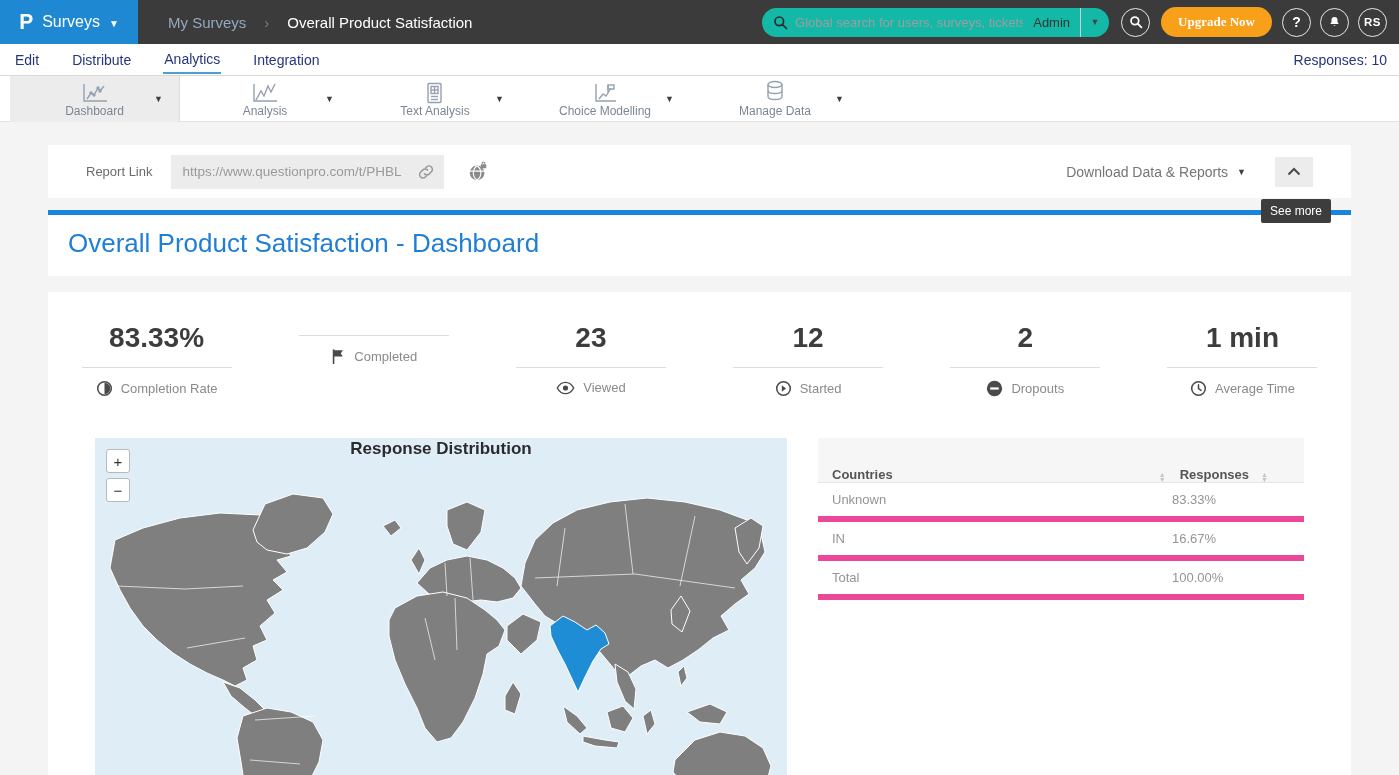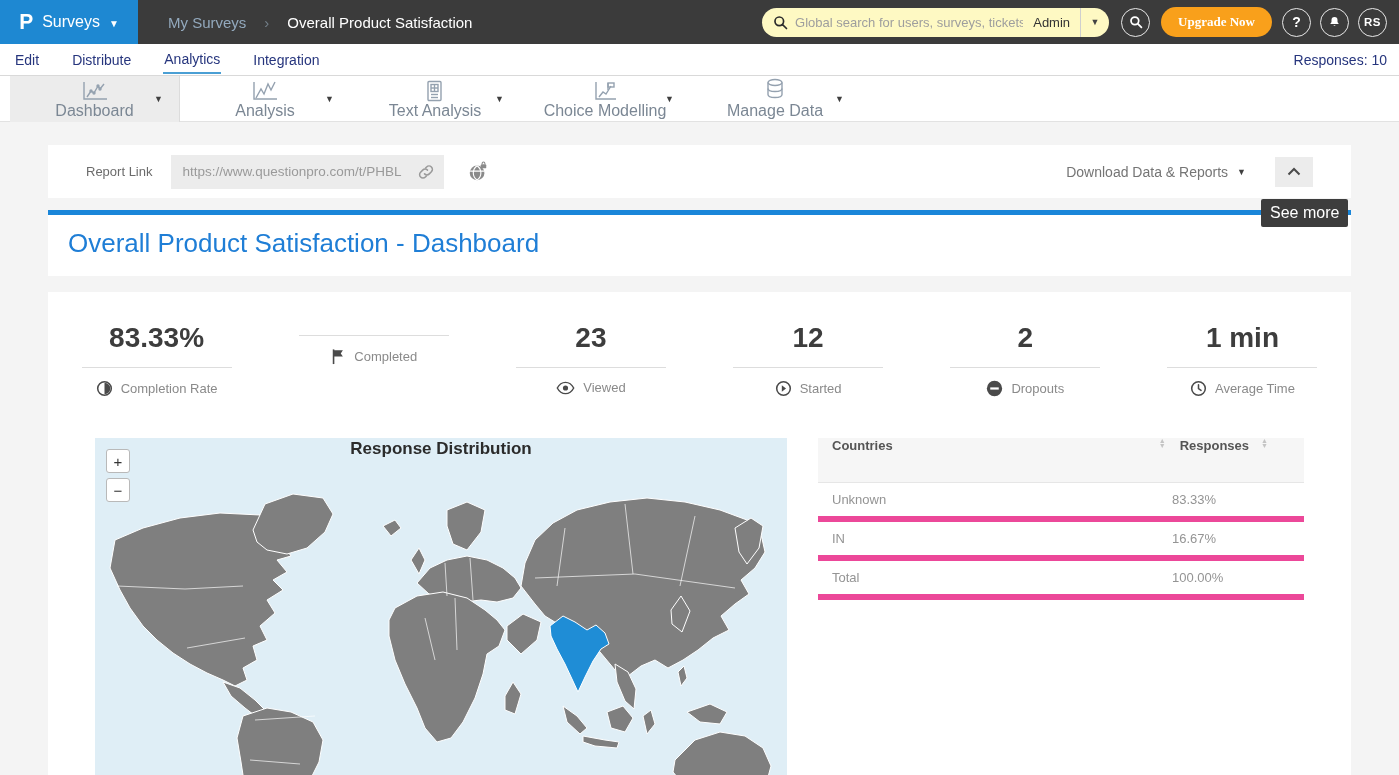--- a/index.html
+++ b/index.html
@@ -17,21 +17,21 @@
   .topbar{height:44px; background:var(--topbar); display:flex; align-items:center;}
   .logo-box{width:138px; height:44px; background:var(--brand-blue); display:flex; align-items:center; justify-content:center; gap:9px; flex:0 0 auto;}
   .logo-glyph{color:#fff; font-size:21px; font-weight:bold; transform:scaleY(1.05);}
   .logo-product{color:#fff; font-size:16px;}
   .logo-caret{color:#fff; font-size:10px; margin-top:2px;}
   .breadcrumb{display:flex; align-items:center; gap:18px; margin-left:30px;}
   .crumb-parent{color:#93a9bd; font-size:15px; cursor:pointer;}
   .crumb-sep{color:#74808a; font-size:15px;}
   .crumb-current{color:#fff; font-size:15px;}
   .topbar-spacer{flex:1;}
-  .search-pill{width:347px; height:29px; background:#fef9c3; border-radius:15px; display:flex; align-items:center; padding:0 0 0 11px; margin-right:12px;}
+  .search-pill{width:347px; height:29px; background:#14b8a6; border-radius:15px; display:flex; align-items:center; padding:0 0 0 11px; margin-right:12px;}
   .search-pill .mag{flex:0 0 auto; margin-right:7px;}
   .search-ph{flex:1; border:none; outline:none; font-size:13px; color:#333; background:transparent; font-family:inherit;}
   .search-ph::placeholder{color:#9e9e9e;}
   .search-scope{color:#333; font-size:13px; padding:0 10px;}
   .pill-divider{width:1px; height:29px; background:#cfcfcf;}
   .pill-caret{width:28px; text-align:center; color:#444; font-size:9px;}
   .circle-btn{width:29px; height:29px; border-radius:50%; border:1.5px solid #e8e8e8; display:flex; align-items:center; justify-content:center; color:#fff; margin-right:9px; flex:0 0 auto; font-weight:bold;}
   .upgrade-btn{background:var(--upgrade-orange); color:#fff; font-weight:bold; font-size:13px; border:none; border-radius:15px; padding:7px 17px; margin:0 10px 0 2px; font-family:Liberation Serif, serif; cursor:pointer;}
   .help-circle{font-size:14px;}
   .avatar{font-size:11.5px; letter-spacing:.5px; margin-right:12px;}
@@ -39,35 +39,35 @@
   .navrow{height:32px; background:#fff; border-bottom:1px solid #d9d9d9; display:flex; align-items:center; padding:0 12px 0 14px;}
   .navrow a{color:var(--nav-text); text-decoration:none; font-size:14px; margin-right:31px; padding:6px 1px 5px;}
   .navrow a.active{border-bottom:2px solid var(--nav-underline);}
   .nav-spacer{flex:1;}
   .responses{color:var(--nav-text); font-size:14px;}
   
   .toolbar{height:46px; background:#fff; border-bottom:1px solid #e2e2e2; display:flex; padding-left:10px;}
   .tool-tab{width:170px; height:46px; position:relative; display:flex; flex-direction:column; align-items:center; justify-content:center; cursor:pointer;}
   .tool-tab.active{background:#ececec; border-right:1px solid #dcdcdc;}
   .tool-tab .ticon{height:24px; display:flex; align-items:flex-end;}
-  .tool-tab .tlabel{font-size:16px; color:#7b8794; margin-top:0;}
+  .tool-tab .tlabel{font-size:12px; color:#7b8794; margin-top:0;}
   .tab-caret{position:absolute; right:16px; top:50%; transform:translateY(-50%); font-size:9px; color:#3f3f3f;}
   .ticon svg{stroke:#94a1af; fill:none; stroke-width:1.4;}
   
   .report-card{margin:23px 48px 0; background:#fff; height:53px; display:flex; align-items:center; padding:0 38px;}
   .report-label{color:#6b6b6b; font-size:13px; margin-right:19px;}
   .url-box{background:#ececec; height:34px; width:273px; display:flex; align-items:center; padding:0 9px 0 11px;}
   .url-text{flex:1; border:none; outline:none; background:transparent; font-size:13.5px; color:#9a9a9a; font-family:inherit; min-width:0;}
   .link-icon{flex:0 0 auto; margin-left:4px;}
   .globe-lock{margin-left:23px; cursor:pointer;}
   .report-spacer{flex:1;}
   .download-dd{display:flex; align-items:center; gap:9px; color:#757575; font-size:14px; cursor:pointer;}
   .dd-caret{font-size:9px; color:#3f3f3f;}
   .seemore-btn{margin-left:29px; width:38px; height:30px; background:#ececec; border:none; display:flex; align-items:center; justify-content:center; cursor:pointer;}
-  .tooltip{position:absolute; left:1261px; top:199px; background:#3d3d3d; color:#fff; font-size:16px; padding:5px 9px; border-radius:2px; z-index:5;}
+  .tooltip{position:absolute; left:1261px; top:199px; background:#3d3d3d; color:#fff; font-size:12px; padding:5px 9px; border-radius:2px; z-index:5;}
   
   .blue-rule{margin:12px 48px 0; height:5px; background:var(--accent-blue);}
   .title-band{margin:0 48px; background:#fff; padding:13px 20px 17px;}
   .page-title{color:var(--title-blue); font-size:26px; font-weight:normal;}
   
   .main-panel{margin:16px 48px 0; background:#fff; height:487px; overflow:hidden; padding-top:30px;}
   .stats-row{display:flex;}
   .stat{flex:1; text-align:center;}
   .stat-value{font-size:28px; font-weight:bold; color:#3d3d3d;}
   .stat-divider{width:150px; height:1px; background:#ddd; margin:13px auto 12px;}
@@ -78,21 +78,21 @@
   .map-panel{width:692px; height:520px; background:var(--map-ocean); position:relative; flex:0 0 auto;}
   .map-title{text-align:center; font-size:17px; font-weight:bold; color:#2b2b2b; padding-top:1px; position:relative; z-index:2;}
   .map-zoom{position:absolute; left:11px; top:11px; z-index:3; display:flex; flex-direction:column; gap:5px;}
   .zoom-btn{width:24px; height:24px; background:#fff; border:1px solid #b9b9b9; border-radius:3px; font-size:15px; color:#333; line-height:1; cursor:pointer; font-family:inherit;}
   .map-svg{position:absolute; left:0; top:30px;}
   .map-svg .land{fill:var(--map-land); stroke:#fff; stroke-width:1; stroke-linejoin:round;}
   .map-svg .land.highlight{fill:var(--map-highlight);}
   .map-svg .cborder{fill:none; stroke:#fff; stroke-width:.8; opacity:.85;}
   
   .ctable{flex:1;}
-  .ctable-header{background:#f6f6f6; border-bottom:1px solid #e6e6e6; height:45px; display:flex; align-items:flex-start; padding:0 36px 0 14px; font-weight:bold; color:#555;}
+  .ctable-header{background:#f6f6f6; border-bottom:1px solid #e6e6e6; height:45px; display:flex; align-items:flex-end; padding:0 36px 0 14px; font-weight:bold; color:#555;}
   .th-spacer{flex:1;}
   .sort-icon{display:inline-flex; flex-direction:column; line-height:5px; font-size:7px; color:#c4c4c4; margin-left:12px; cursor:pointer;}
   .th-responses{margin-left:14px;}
   .ctable-row{height:39px; display:flex; align-items:center; padding:0 36px 0 14px; border-bottom:6px solid #ec4899; color:#949494;gap:29px;}
   .row-spacer{flex:1;}
   .cell-value{width:96px;}
 </style>
 </head>
 <body>
 

